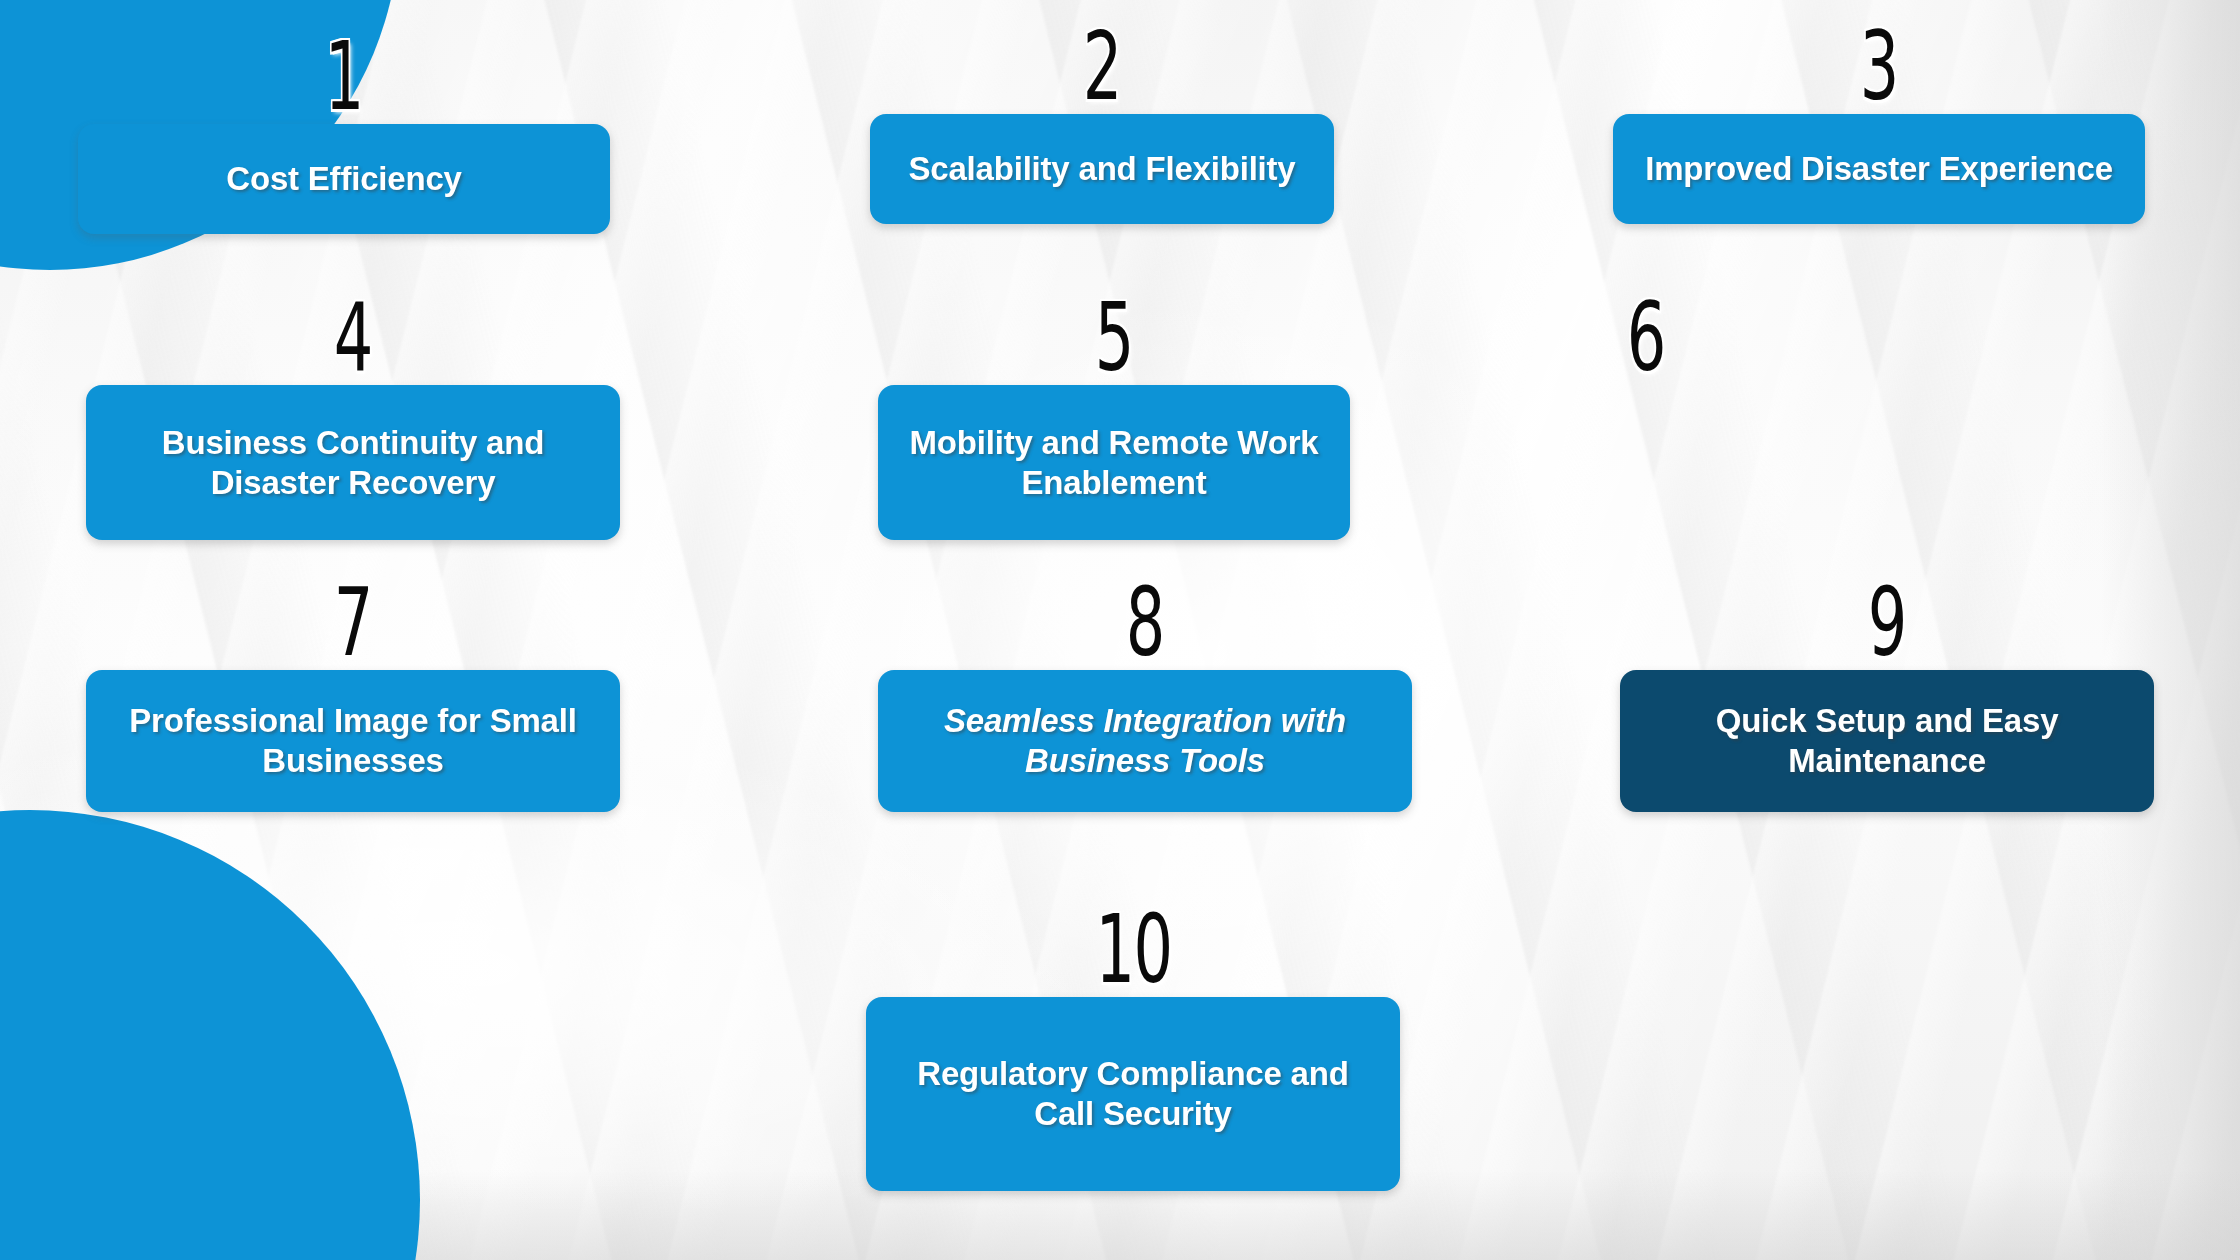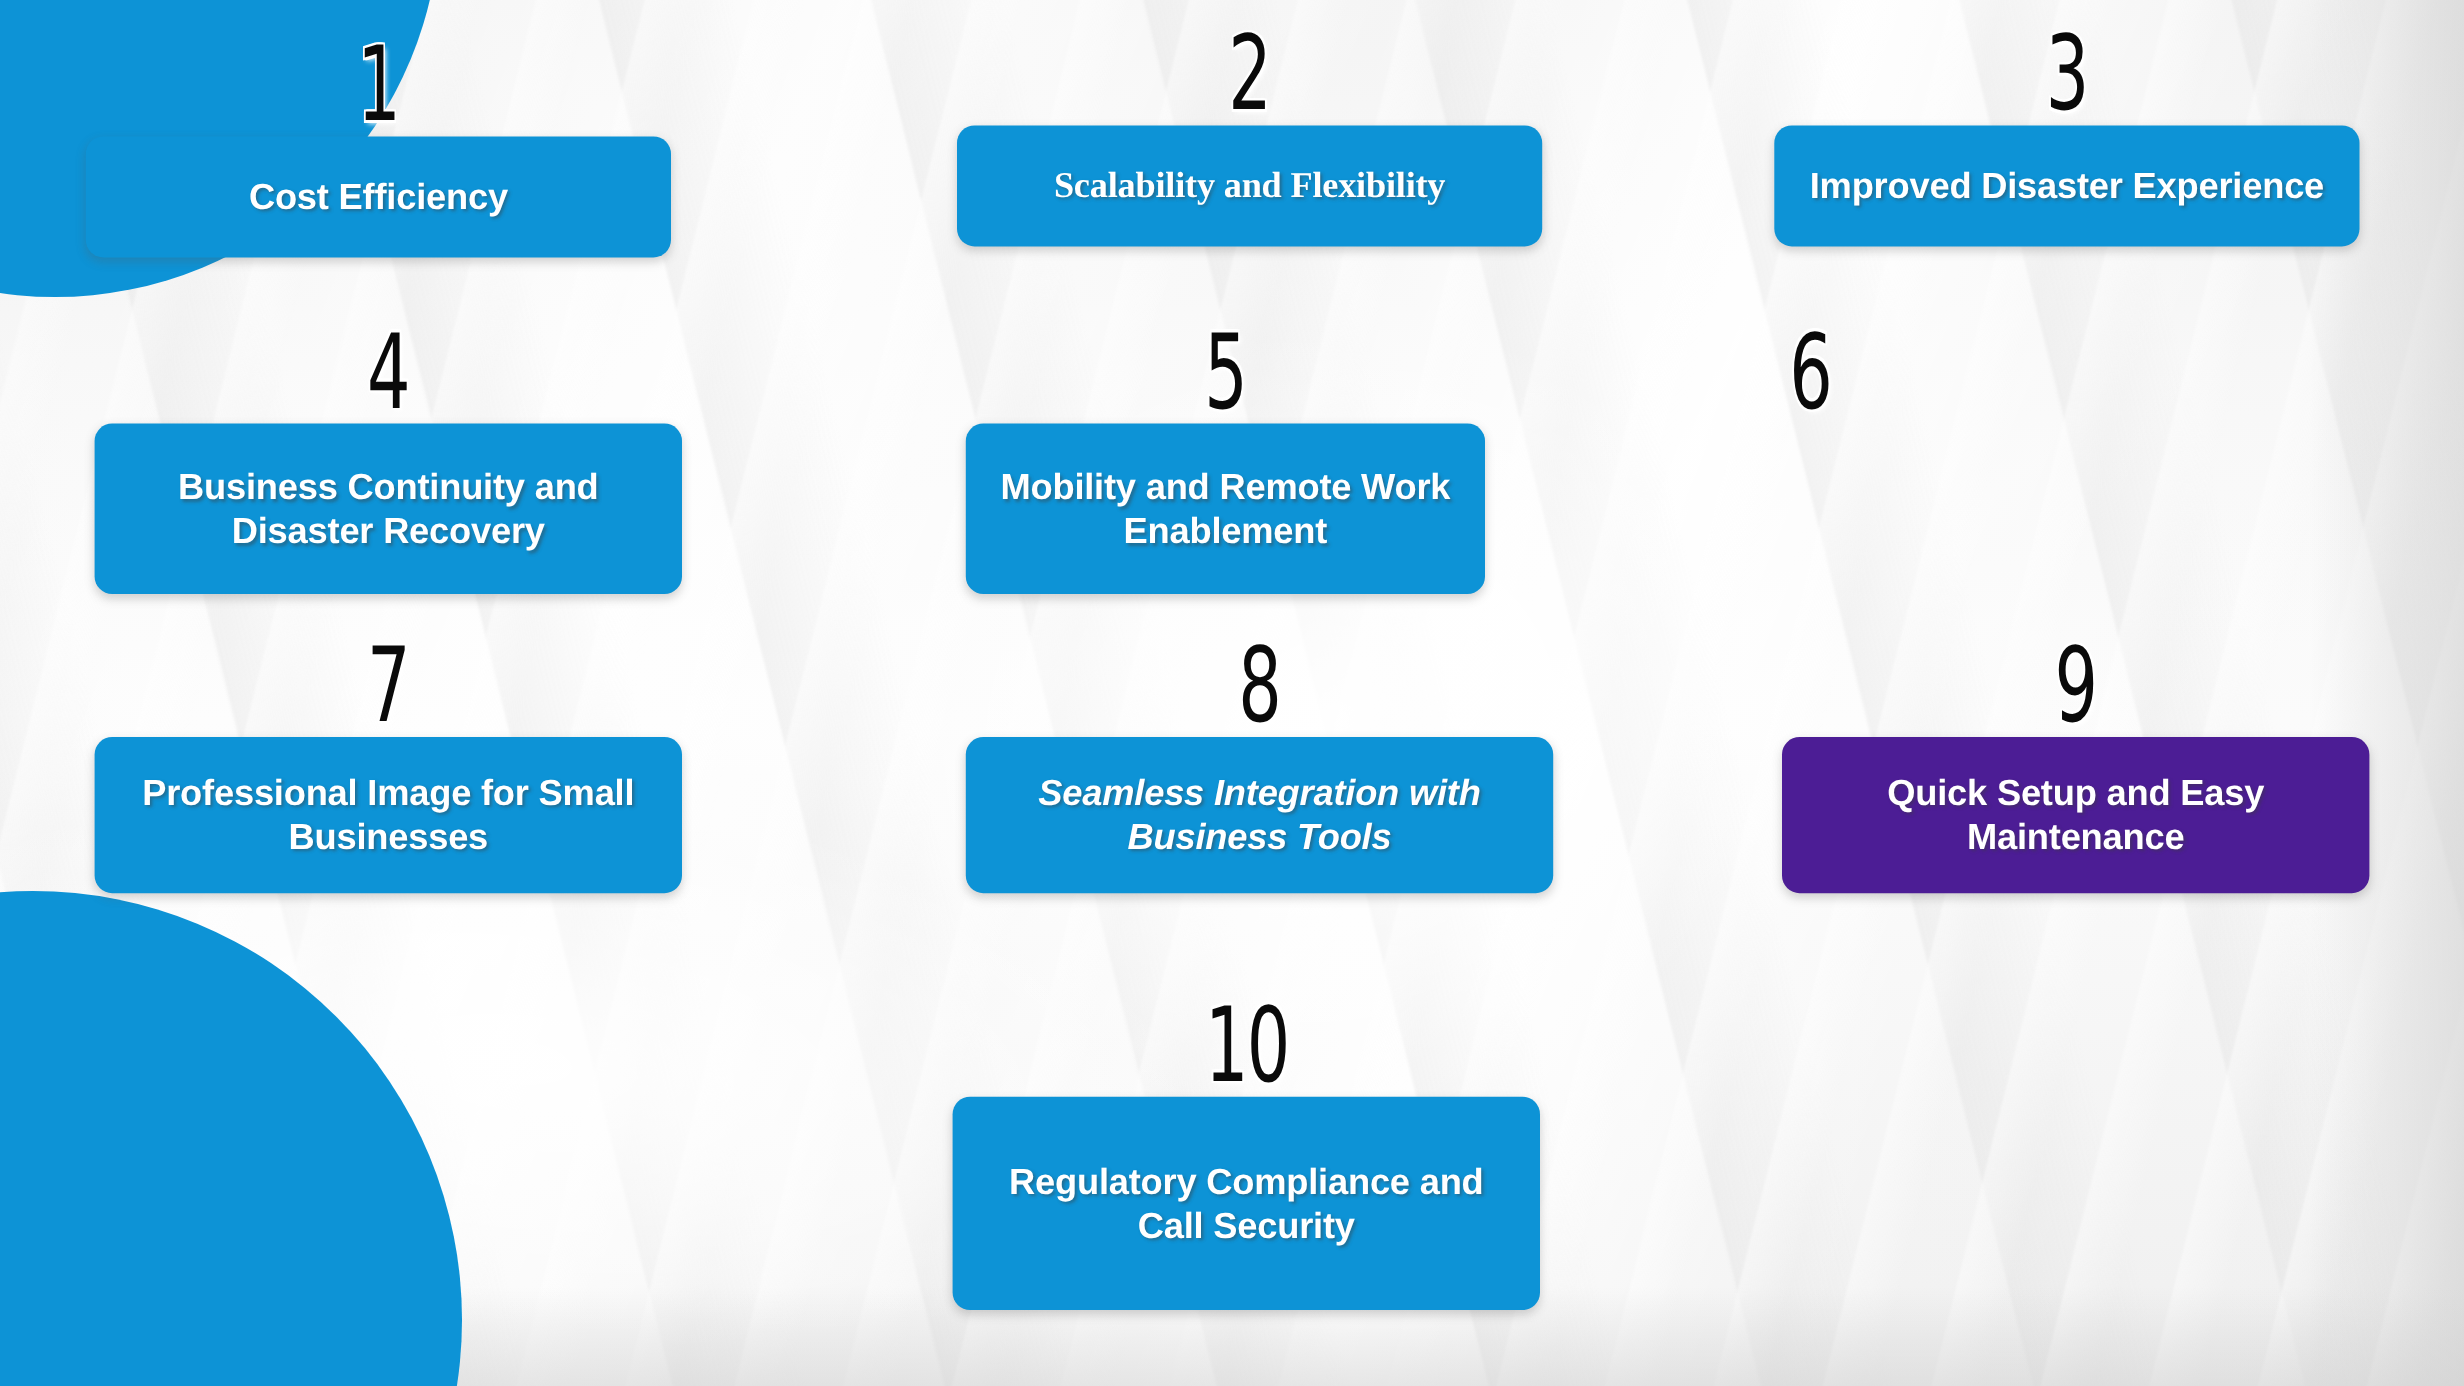--- a/index.html
+++ b/index.html
@@ -137,21 +137,21 @@
     text-align: center;
     letter-spacing: -0.2px;
     text-shadow: 2px 2px 3px rgba(60,60,60,0.45);
   }
 
   
   .c1  { left: 78px;   top: 36px; }
   .c1  .card { width: 532px; height: 110px; }
 
   .c2  { left: 870px;  top: 26px; }
-  .c2  .card { width: 532px; height: 110px; font-family: Liberation Serif, serif; }
+  .c2  .card { width: 464px; height: 110px; }
 
   .c3  { left: 1613px; top: 26px; }
   .c3  .card { width: 532px; height: 110px; }
 
   .c4  { left: 86px;   top: 297px; }
   .c4  .card { width: 534px; height: 155px; }
 
   .c5  { left: 878px;  top: 297px; }
   .c5  .card { width: 472px; height: 155px; }
 
@@ -234,21 +234,21 @@
 
   <div class="cell c8">
     <div class="num" style="color: rgb(10, 10, 10);">8</div>
     <div class="card" style="background: rgb(13, 147, 214);">
       <div class="card-label" style="color: rgb(255, 255, 255); font-style: italic;">Seamless Integration with Business Tools</div>
     </div>
   </div>
 
   <div class="cell c9">
     <div class="num" style="color: rgb(10, 10, 10);">9</div>
-    <div class="card" style="background: #4c1d95;">
+    <div class="card" style="background: #0c4a6e;">
       <div class="card-label" style="color: rgb(255, 255, 255);">Quick Setup and Easy Maintenance</div>
     </div>
   </div>
 
   <div class="cell c10">
     <div class="num" style="color: rgb(10, 10, 10);">10</div>
     <div class="card" style="background: rgb(13, 147, 214);">
       <div class="card-label" style="color: rgb(255, 255, 255);">Regulatory Compliance and Call Security</div>
     </div>
   </div>

